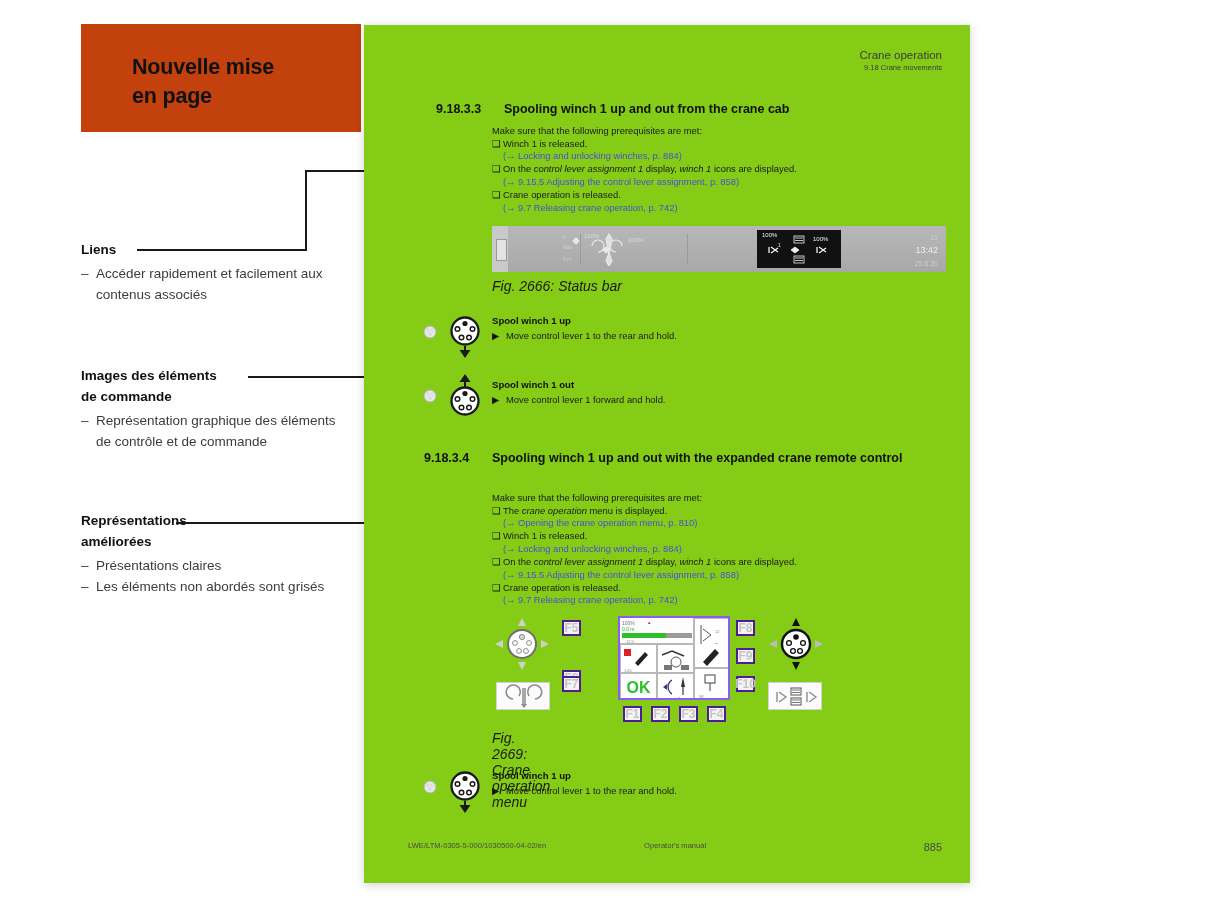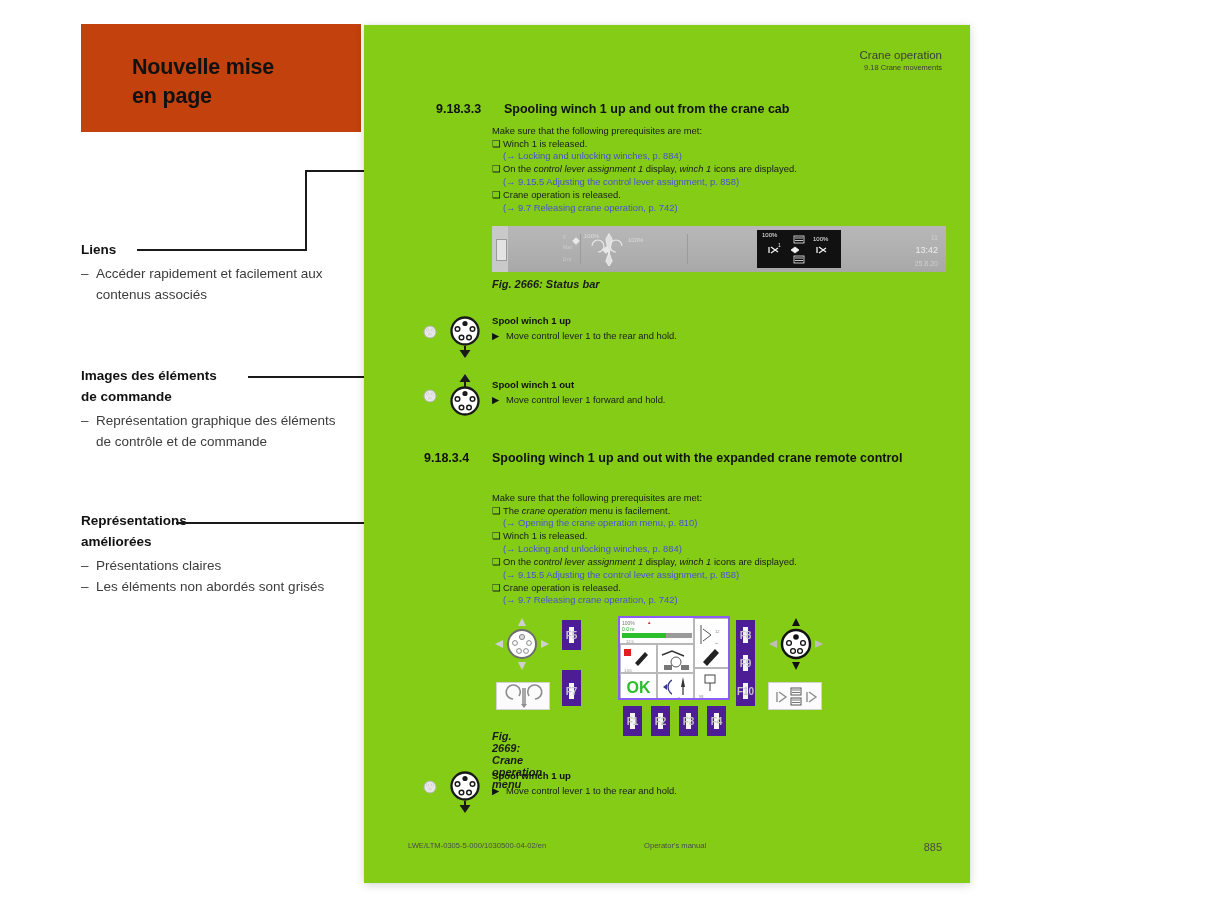--- a/index.html
+++ b/index.html
@@ -101,21 +101,21 @@
   .b-line { font-size: 9.4px; color: #1a1a1a; line-height: 1.33; white-space: nowrap; }
   .b-item { font-size: 9.4px; color: #1a1a1a; line-height: 1.33; white-space: nowrap; }
   .b-item .chk { display: inline-block; width: 11px; color:#1a1a1a; font-size: 9.6px; }
   .b-link {
     font-size: 9.4px; color: #4b4fd6; line-height: 1.38;
     padding-left: 11px; white-space: nowrap;
   }
   .it { font-style: italic; }
 
   
-  .fig-caption { font-size: 11px; font-style: italic; color: #1a1a1a; font-weight: bold; }
+  .fig-caption { font-size: 14px; font-style: italic; color: #1a1a1a; }
 
   .statusbar {
     position: relative;
     width: 100%; height: 46px;
     background: linear-gradient(to bottom, #b7b7b7 0%, #b2b2b2 40%, #a8a8a8 100%);
     overflow: hidden;
     padding-left: 16px;
   }
   .sb-left-tab {
     position: absolute; left: 0; top: 0; width: 16px; height: 46px;
@@ -152,23 +152,23 @@
 
   
   .cranefig { position: absolute; left: 128px; top: 0; width: 334px; height: 112px; }
   .cm-joy { position: absolute; width: 60px; height: 56px; }
   .cm-btn {
     position: absolute;
     border: 1px solid #d2d2d2; background: #fbfbfb;
     box-sizing: border-box;
   }
   .fkey {
-    position: absolute; width: 19px; height: 30px;
-    border: 7px solid #4c1d95; background: #f4f4f4;
-    color: #c4c4c4; font-size: 10px; font-weight: bold;
+    position: absolute; width: 19px; height: 16px;
+    border: 2px solid #4c1d95; background: #f4f4f4;
+    color: #c4c4c4; font-size: 12px; font-weight: bold;
     display: flex; align-items: center; justify-content: center;
     box-sizing: border-box;
   }
   .cm-screen {
     position: absolute; left: 126px; top: 6px;
     width: 112px; height: 84px;
     background: #fdfdfd; border: 2px solid #8b5cf6;
     box-sizing: border-box; overflow: hidden;
   }
   .cm-cell { position:absolute; border: 1px solid #b8b8b8; box-sizing: border-box; background:#fff; }
@@ -346,21 +346,21 @@
     </div>
 
     <div class="sec-head" style="top:425px;">
       <span class="sec-num">9.18.3.4</span>
       <span class="sec-title">Spooling winch 1 up and out with the expanded crane remote control</span>
     </div>
 
     <div class="body-block" style="top:467px;">
       <div class="b-line">Make sure that the following prerequisites are met:</div>
 
-      <div class="b-item"><span class="chk">❑</span><span>The </span><span class="it">crane operation</span><span> menu is facilement.</span></div>
+      <div class="b-item"><span class="chk">❑</span><span>The </span><span class="it">crane operation</span><span> menu is displayed.</span></div>
       <div class="b-link">(→ Opening the crane operation menu, p. 810)</div>
 
       <div class="b-item"><span class="chk">❑</span><span>Winch 1 is released.</span></div>
       <div class="b-link">(→ Locking and unlocking winches, p. 884)</div>
 
       <div class="b-item"><span class="chk">❑</span><span>On the </span><span class="it">control lever assignment 1</span><span> display, </span><span class="it">winch 1</span><span> icons are displayed.</span></div>
       <div class="b-link">(→ 9.15.5 Adjusting the control lever assignment, p. 858)</div>
 
       <div class="b-item"><span class="chk">❑</span><span>Crane operation is released.</span></div>
       <div class="b-link">(→ 9.7 Releasing crane operation, p. 742)</div>

